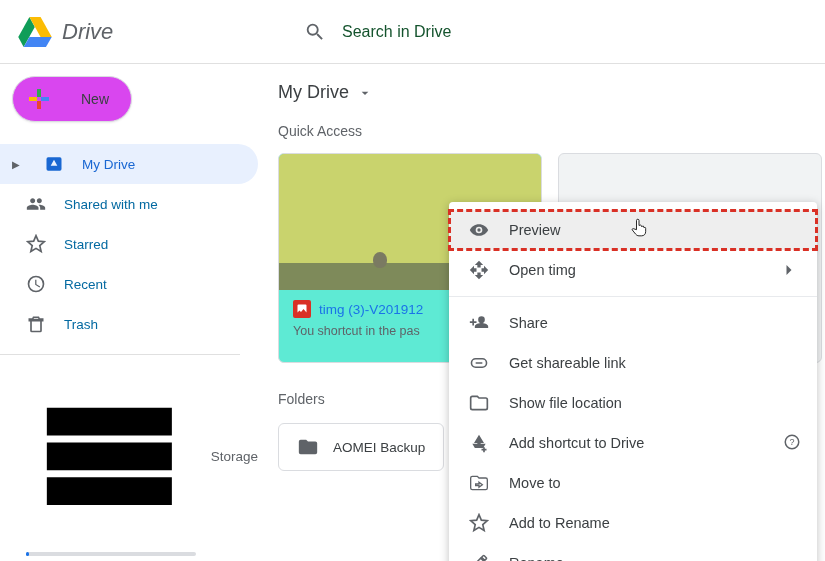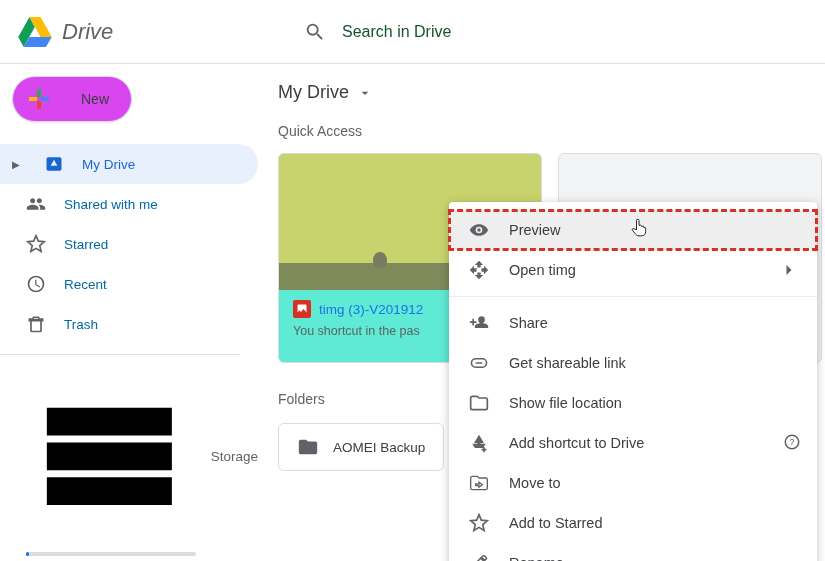--- a/index.html
+++ b/index.html
@@ -239,21 +239,21 @@
   <div class="ctx-item">
     <svg viewBox="0 0 24 24">
         <path d="M10 4H4a2 2 0 00-2 2v12a2 2 0 002 2h16a2 2 0 002-2V8a2 2 0 00-2-2h-8l-2-2zm2 7l4 3-4 3v-2H8v-2h4v-2z" fill="none" stroke="#5f6368" stroke-width="1.6"></path>
       </svg>
     <span>Move to</span>
   </div>
   <div class="ctx-item">
     <svg viewBox="0 0 24 24">
         <path d="M12 17.27L18.18 21l-1.64-7.03L22 9.24l-7.19-.61L12 2 9.19 8.63 2 9.24l5.46 4.73L5.82 21z" fill="none" stroke="#5f6368" stroke-width="2"></path>
       </svg>
-    <span>Add to Starred</span>
+    <span>Add to Rename</span>
   </div>
   <div class="ctx-item">
     <svg viewBox="0 0 24 24">
         <path d="M3 17.25V21h3.75L17.81 9.94l-3.75-3.75L3 17.25zM20.71 7.04a1 1 0 000-1.41l-2.34-2.34a1 1 0 00-1.41 0l-1.83 1.83 3.75 3.75 1.83-1.83z" fill="none" stroke="#5f6368" stroke-width="1.8"></path>
         <path d="M4 21h8" stroke="#5f6368" stroke-width="2"></path>
       </svg>
     <span>Rename</span>
   </div>
 </div>
 

